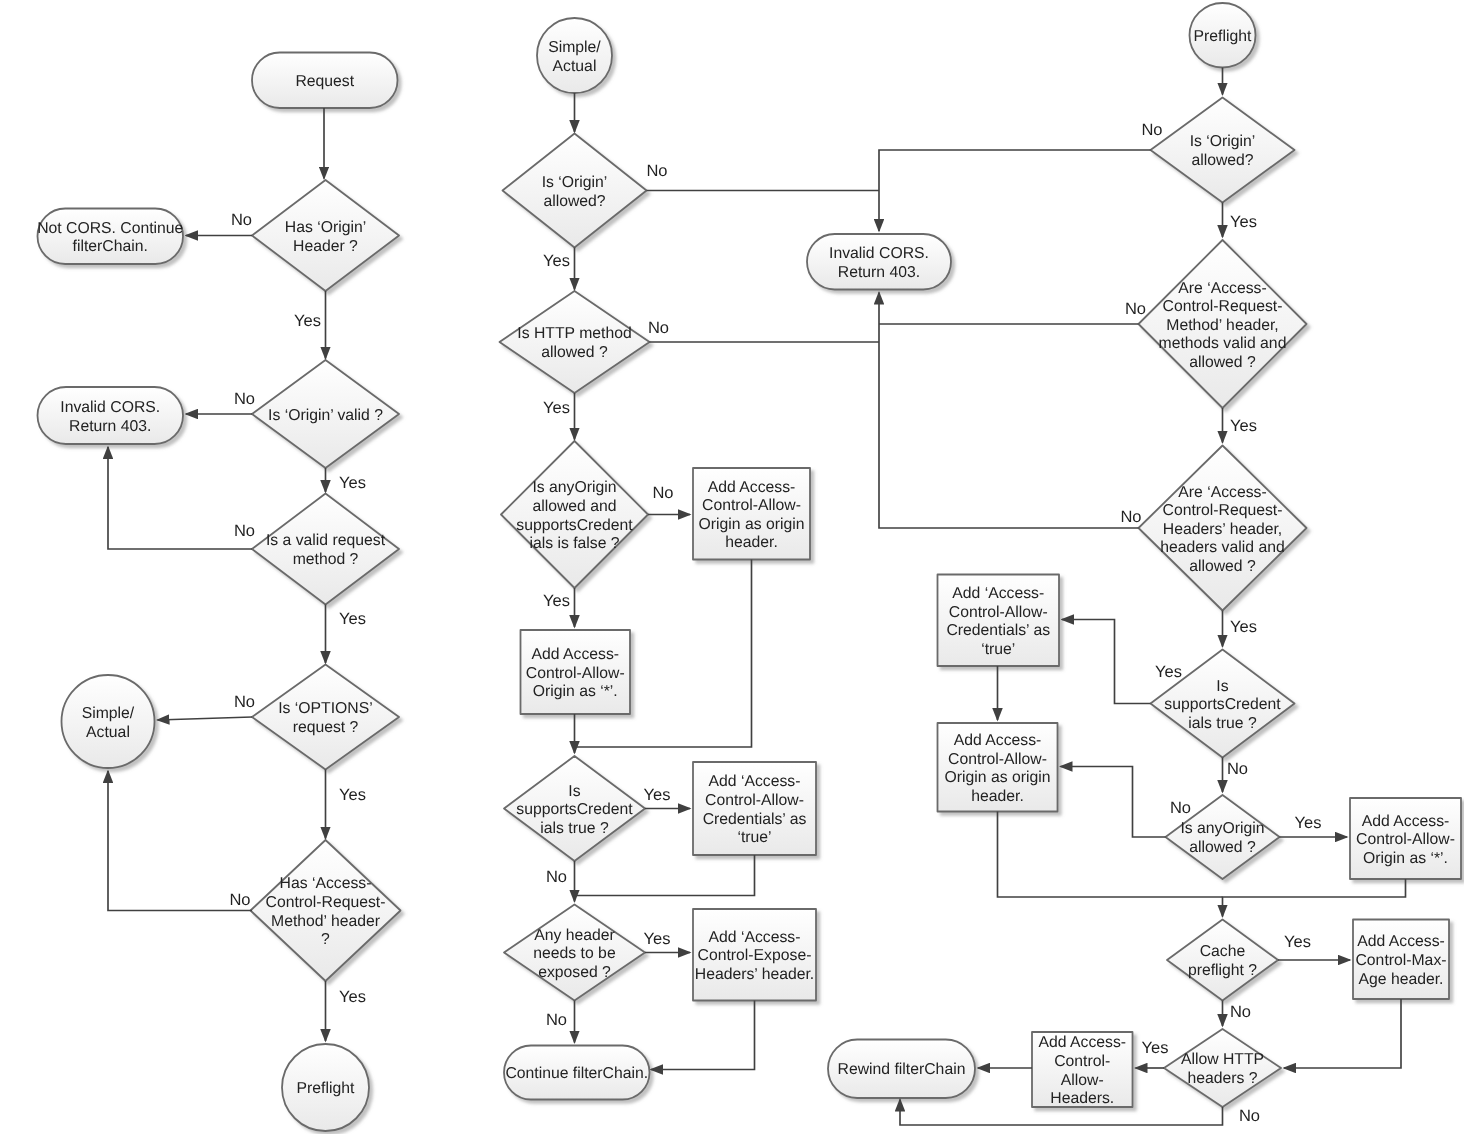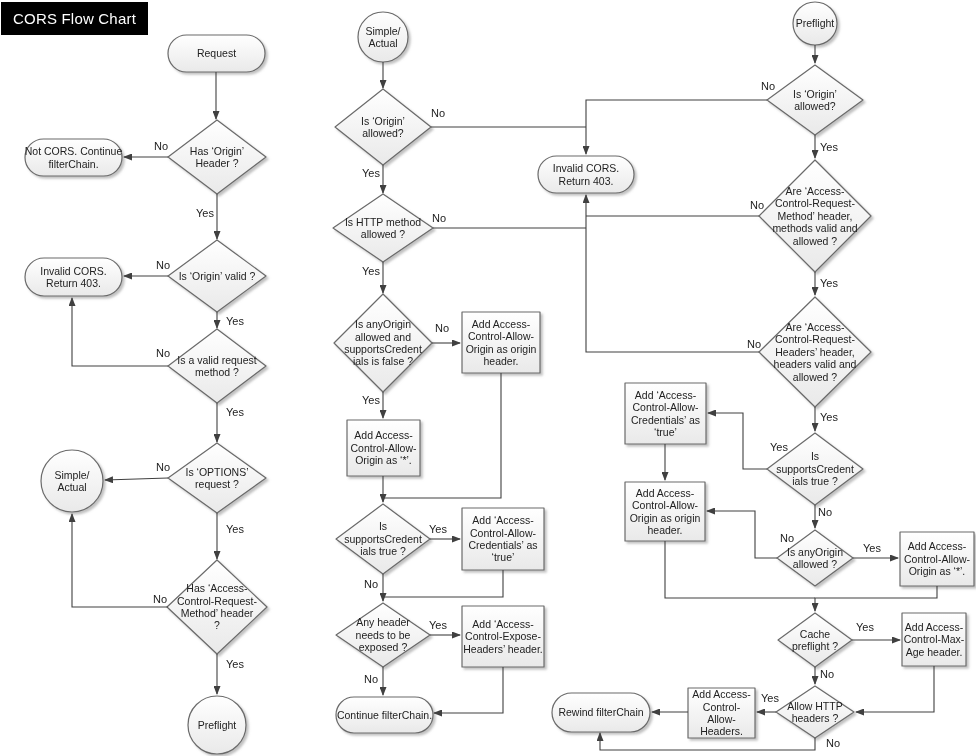--- a/index.html
+++ b/index.html
@@ -256,14 +256,13 @@
         <text x="779" y="451" text-anchor="middle" class="elabel">Yes</text>
         <text x="825" y="516" text-anchor="middle" class="elabel">No</text>
         <text x="787" y="542" text-anchor="middle" class="elabel">No</text>
         <text x="872" y="552" text-anchor="middle" class="elabel">Yes</text>
         <text x="865" y="631" text-anchor="middle" class="elabel">Yes</text>
         <text x="827" y="678" text-anchor="middle" class="elabel">No</text>
         <text x="770" y="702" text-anchor="middle" class="elabel">Yes</text>
         <text x="833" y="747" text-anchor="middle" class="elabel">No</text>
       </g>
   </svg>
-  <div id="chart-title">CORS Flow Chart</div>
 </div>
 
 </body></html>

